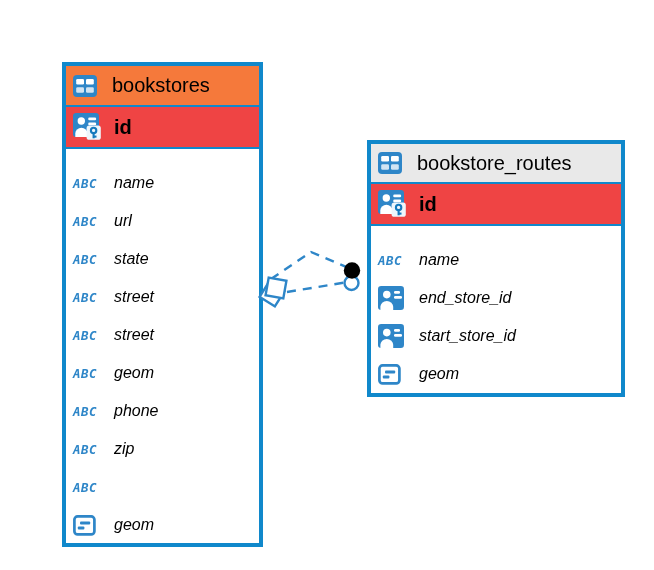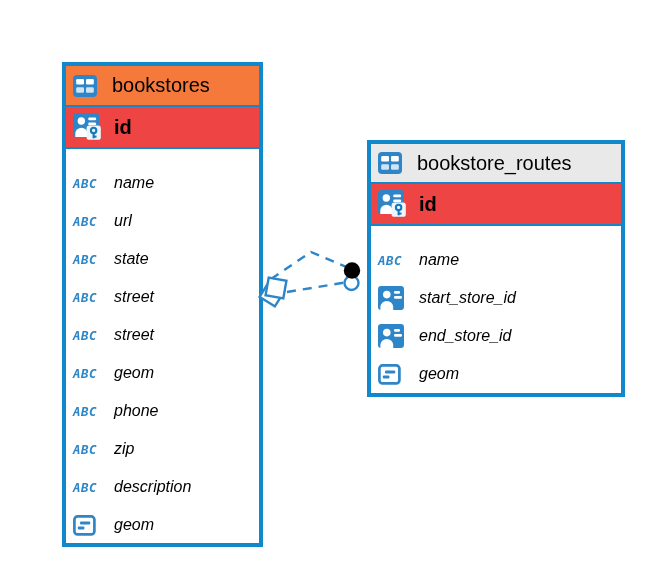--- a/index.html
+++ b/index.html
@@ -163,21 +163,20 @@
       <div class="col-row">
         <span class="icon-slot">
             <span class="abc-icon">ABC</span>
           </span>
         <span class="col-label">zip</span>
       </div>
       <div class="col-row">
         <span class="icon-slot">
             <span class="abc-icon">ABC</span>
           </span>
-        <span class="col-label">description</span>
       </div>
       <div class="col-row">
         <span class="icon-slot">
           <svg width="23" height="21" viewBox="0 0 23 21">
             <rect class="ic-stroke" x="1.4" y="1.4" width="20" height="18" rx="3.2" stroke-width="2.7"></rect>
             <rect class="ic-blue" x="7" y="6.6" width="10.2" height="3" rx="1"></rect>
             <rect class="ic-blue" x="4.8" y="11.6" width="6.6" height="3" rx="1"></rect>
           </svg>
         </span>
         <span class="col-label">geom</span>
@@ -226,33 +225,33 @@
       <div class="col-row">
         <span class="icon-slot">
           <svg width="26" height="24" viewBox="0 0 26 24">
             <rect class="ic-blue" x="0" y="0" width="26" height="24" rx="3.2"></rect>
             <circle class="ic-white" cx="8.8" cy="8.6" r="3.8"></circle>
             <path class="ic-white" d="M2.4 24 v-3.2 a6.4 5.8 0 0 1 12.8 0 V24 z"></path>
             <rect class="ic-white" x="16" y="5" width="6" height="2.7" rx="1.3"></rect>
             <rect class="ic-white" x="16" y="10" width="8" height="2.7" rx="1.3"></rect>
           </svg>
         </span>
-        <span class="col-label">start_store_id</span>
+        <span class="col-label">end_store_id</span>
       </div>
       <div class="col-row">
         <span class="icon-slot">
           <svg width="26" height="24" viewBox="0 0 26 24">
             <rect class="ic-blue" x="0" y="0" width="26" height="24" rx="3.2"></rect>
             <circle class="ic-white" cx="8.8" cy="8.6" r="3.8"></circle>
             <path class="ic-white" d="M2.4 24 v-3.2 a6.4 5.8 0 0 1 12.8 0 V24 z"></path>
             <rect class="ic-white" x="16" y="5" width="6" height="2.7" rx="1.3"></rect>
             <rect class="ic-white" x="16" y="10" width="8" height="2.7" rx="1.3"></rect>
           </svg>
         </span>
-        <span class="col-label">end_store_id</span>
+        <span class="col-label">start_store_id</span>
       </div>
       <div class="col-row">
         <span class="icon-slot">
           <svg width="23" height="21" viewBox="0 0 23 21">
             <rect class="ic-stroke" x="1.4" y="1.4" width="20" height="18" rx="3.2" stroke-width="2.7"></rect>
             <rect class="ic-blue" x="7" y="6.6" width="10.2" height="3" rx="1"></rect>
             <rect class="ic-blue" x="4.8" y="11.6" width="6.6" height="3" rx="1"></rect>
           </svg>
         </span>
         <span class="col-label">geom</span>

